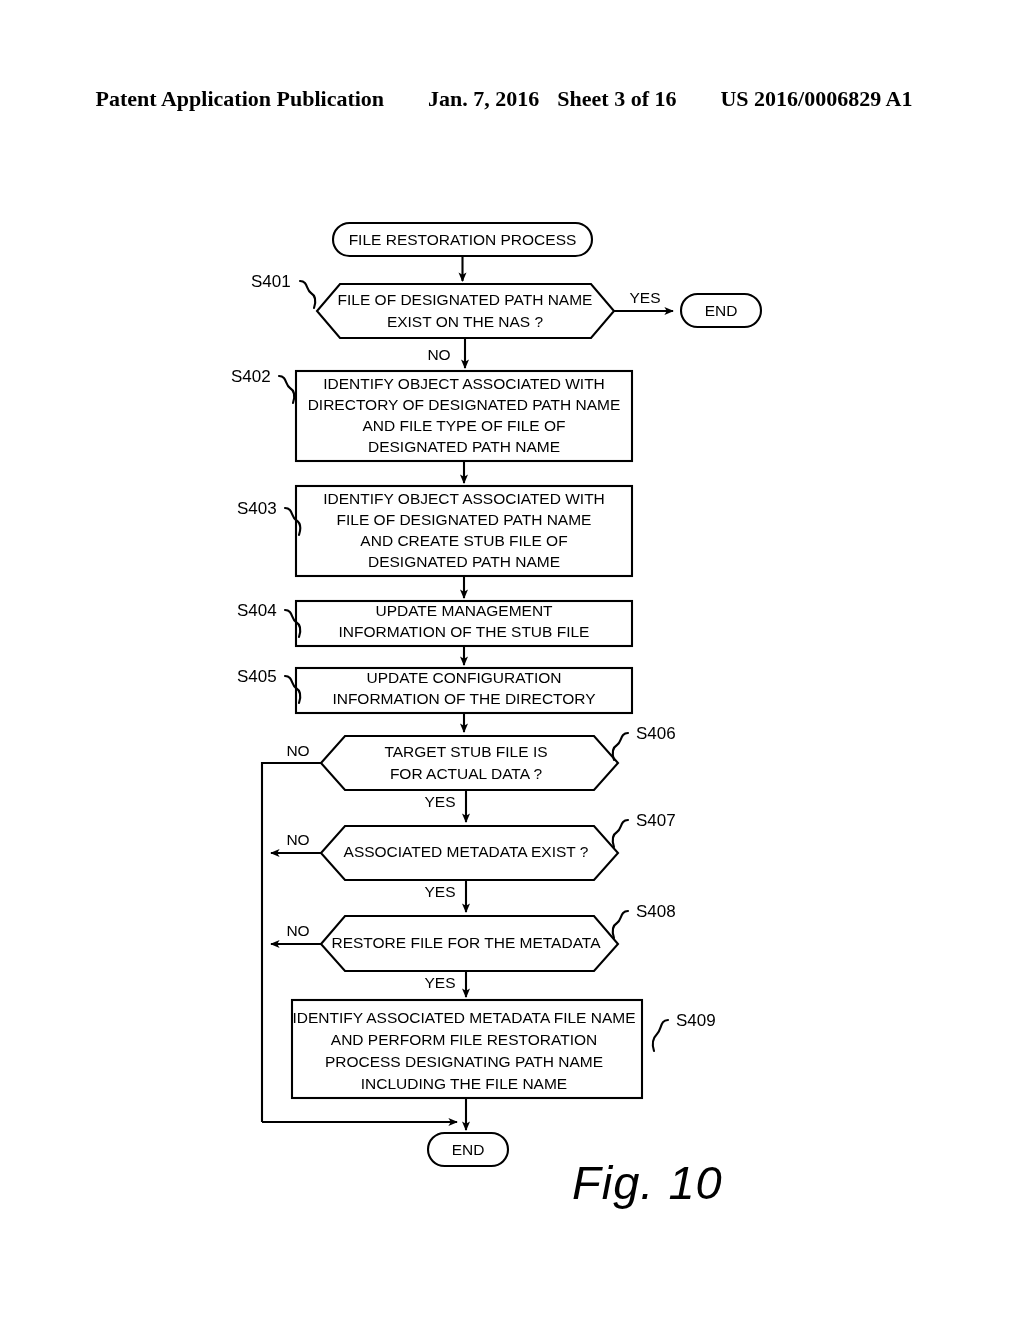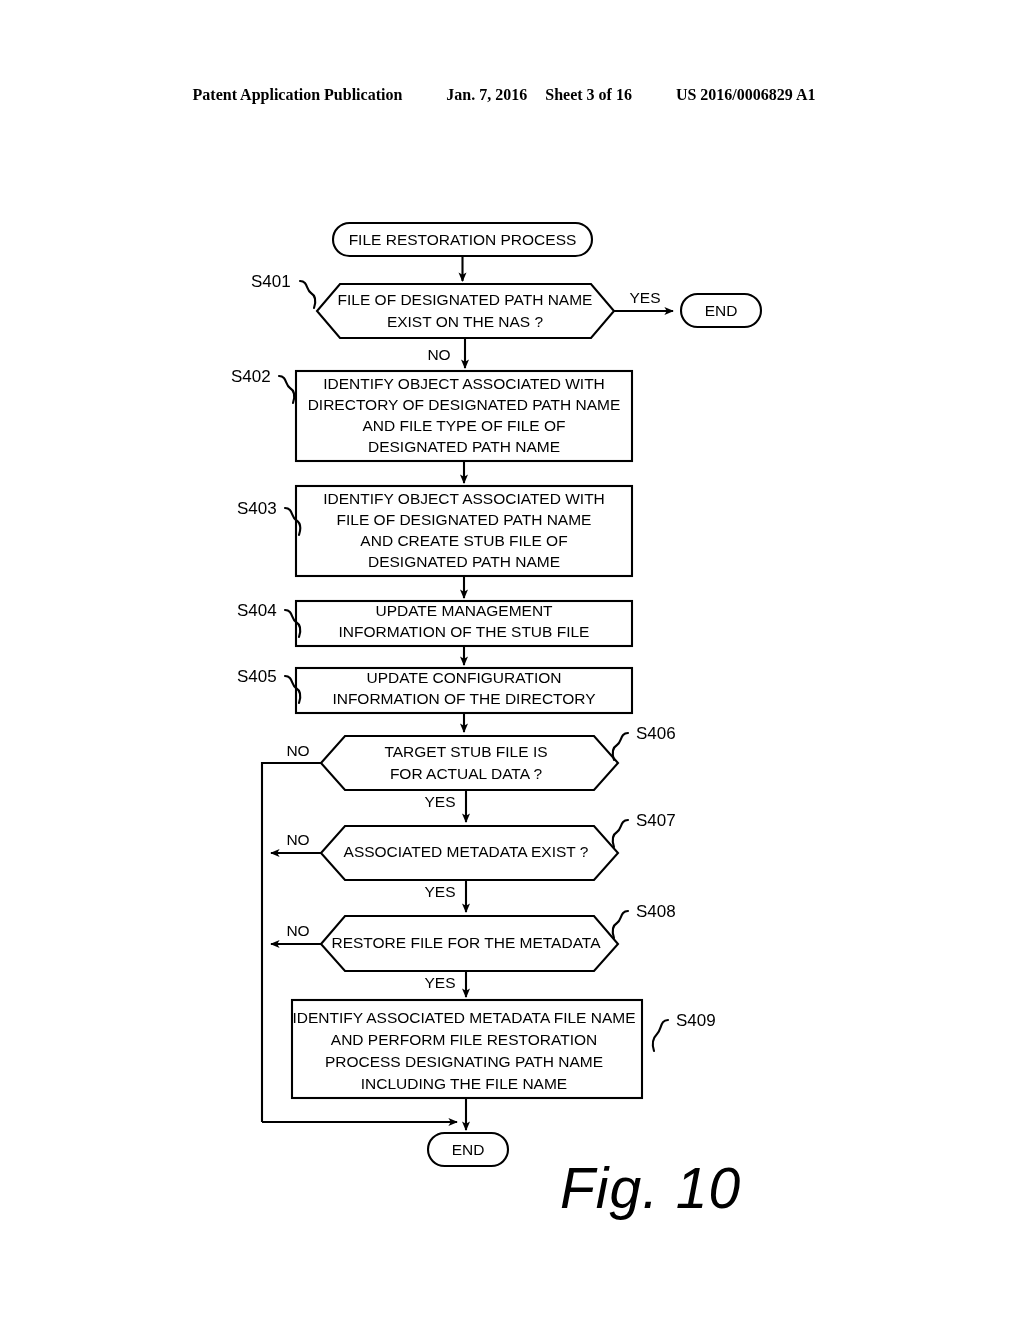--- a/index.html
+++ b/index.html
@@ -22,21 +22,21 @@
     position: absolute;
     left: 0;
     top: 86px;
     width: 1024px;
     height: 30px;
     display: flex;
     align-items: baseline;
     justify-content: center;
     font-family: "Liberation Serif", serif;
     font-weight: bold;
-    font-size: 16px;
+    font-size: 22px;
     letter-spacing: 0px;
     white-space: nowrap;
   }
   .page-header .seg-pub   { margin-right: 44px; }
   .page-header .seg-date  { margin-right: 18px; text-align: right; }
   .page-header .seg-sheet { margin-right: 44px; }
   .page-header .seg-num   { margin-right: 16px; }
 
   
   .canvas {
@@ -85,25 +85,25 @@
   .leader {
     stroke: #000000;
     stroke-width: 2.1;
     fill: none;
     stroke-linecap: round;
   }
 
   
   .fig-caption {
     position: absolute;
-    left: 560px;
+    left: 572px;
     top: 1155px;
     font-family: "Liberation Sans", sans-serif;
     font-style: italic;
-    font-size: 57px;
+    font-size: 47px;
     letter-spacing: 1px;
     white-space: nowrap;
   }
 </style>
 </head>
 <body>
 
 <div class="page-header">
   <span class="seg-pub">Patent Application Publication</span>
   <span class="seg-date">Jan. 7, 2016</span>

